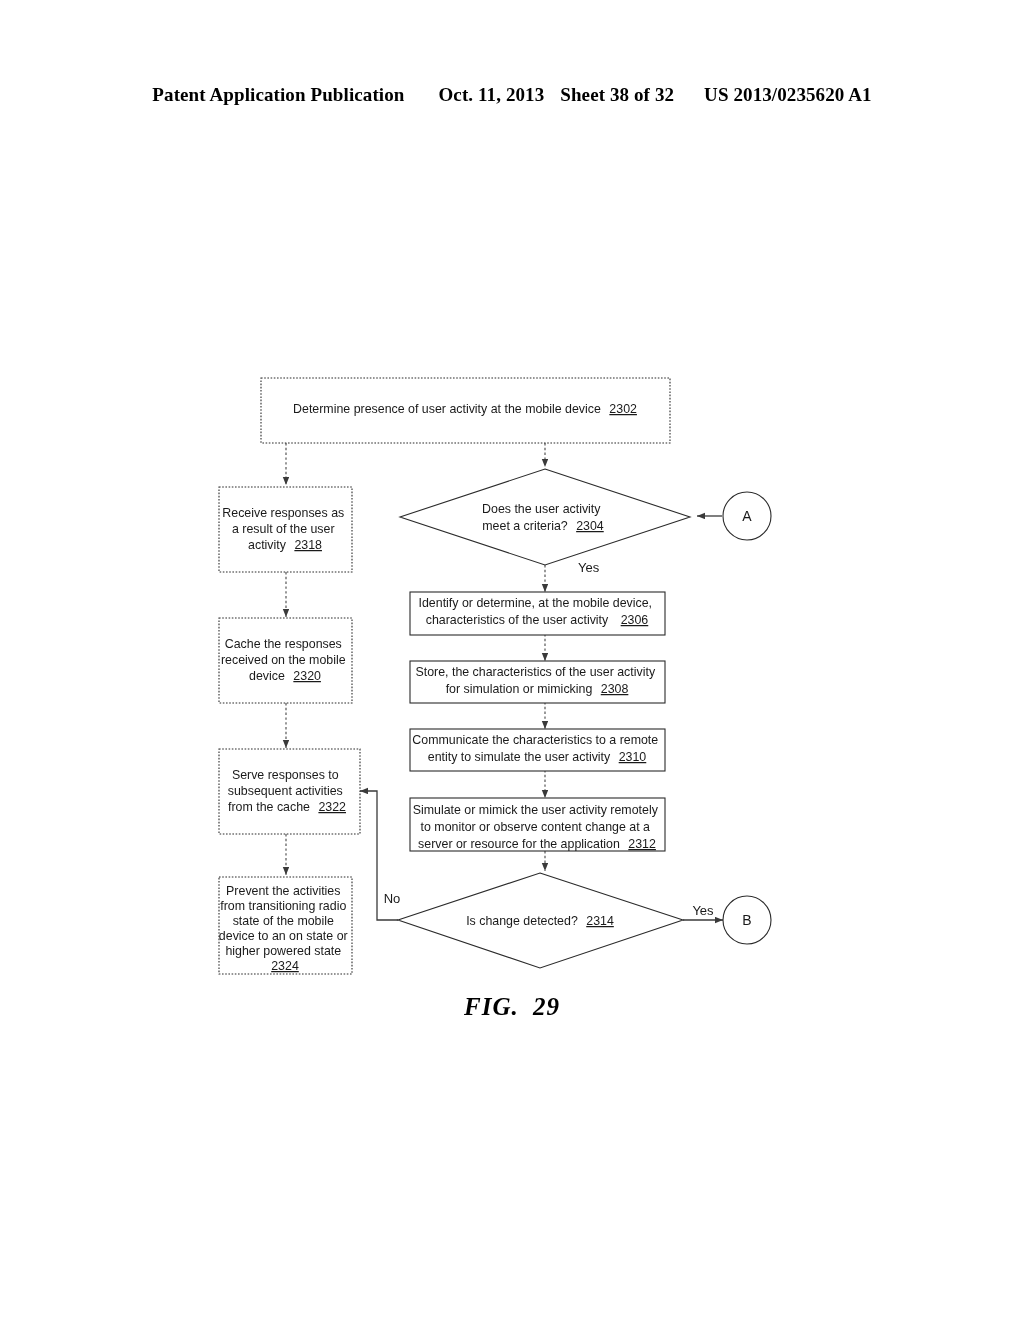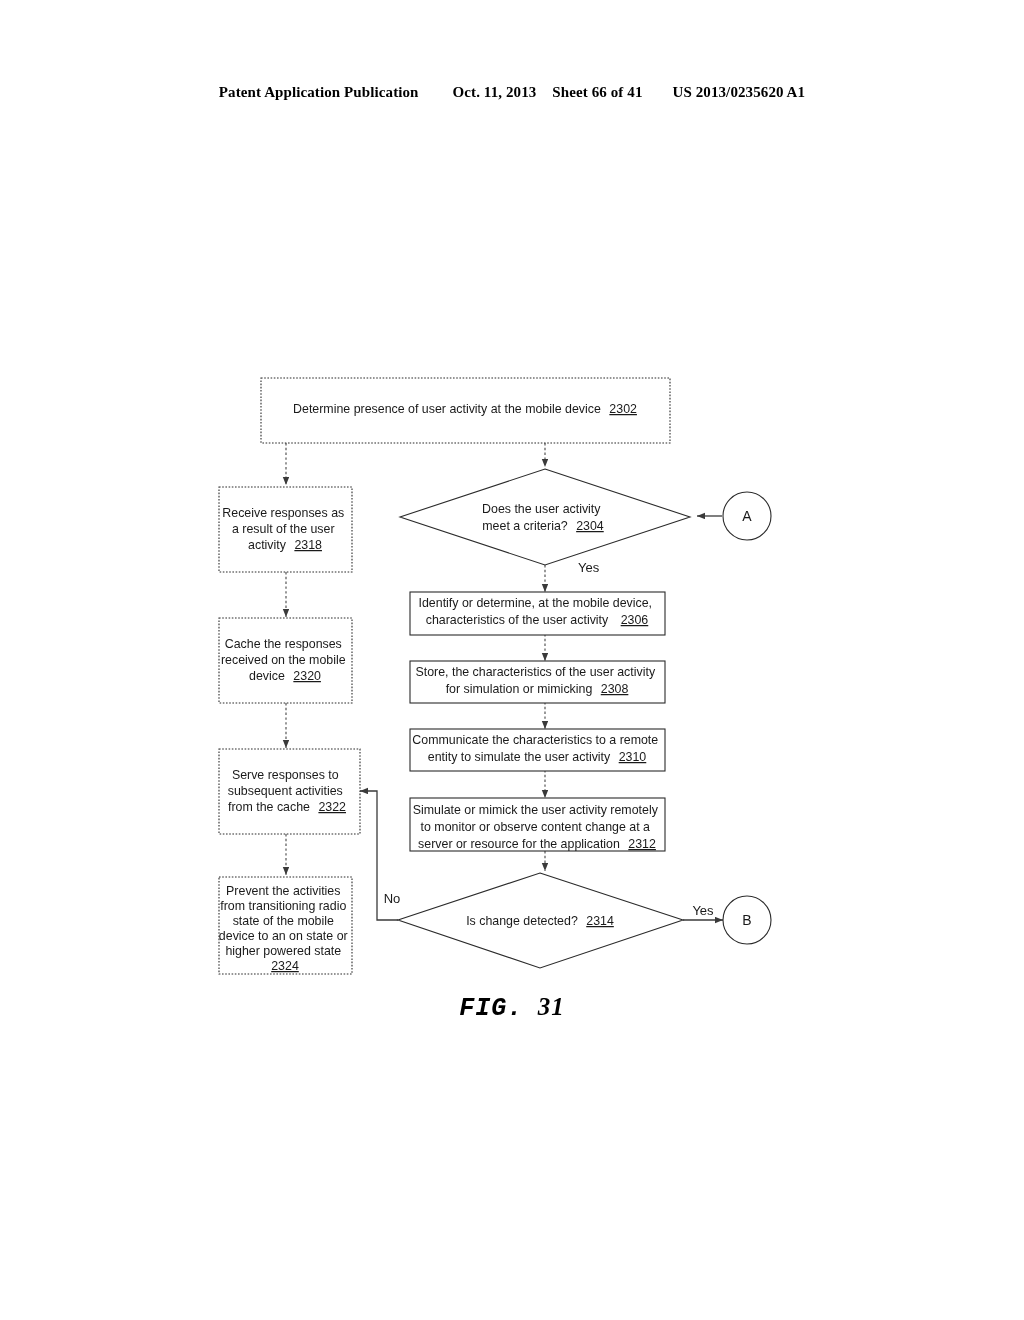--- a/index.html
+++ b/index.html
@@ -24,21 +24,21 @@
   .pat-header {
     position: absolute;
     top: 84px;
     left: 0;
     width: 1024px;
     display: flex;
     justify-content: center;
     align-items: baseline;
     font-family: "Liberation Serif", serif;
     font-weight: bold;
-    font-size: 15px;
+    font-size: 19px;
     letter-spacing: 0.1px;
     white-space: nowrap;
   }
   .pat-header .seg { display: inline-block; }
   .pat-header .gap-lg { width: 34px; display: inline-block; }
   .pat-header .gap-md { width: 16px; display: inline-block; }
   .pat-header .gap-xl { width: 30px; display: inline-block; }
 
   
   .fig-caption {
@@ -46,21 +46,21 @@
     left: 0;
     top: 993px;
     width: 1024px;
     text-align: center;
     font-family: "Liberation Serif", serif;
     font-style: italic;
     font-weight: bold;
     font-size: 25px;
     letter-spacing: 1px;
   }
-  .fig-caption .figlabel { margin-right: 7px; font-family: Liberation Mono, monospace; }
+  .fig-caption .figlabel { margin-right: 7px; }
 
   
   #flow {
     position: absolute;
     left: 0;
     top: 0;
     width: 1024px;
     height: 1320px;
   }
   .node-text {
@@ -122,21 +122,21 @@
 </head>
 <body>
 
 <div class="page">
 
   <div class="pat-header">
     <span class="seg">Patent Application Publication</span>
     <span class="gap-lg"></span>
     <span class="seg">Oct. 11, 2013</span>
     <span class="gap-md"></span>
-    <span class="seg">Sheet 66 of 41</span>
+    <span class="seg">Sheet 38 of 32</span>
     <span class="gap-xl"></span>
     <span class="seg">US 2013/0235620 A1</span>
   </div>
 
   <svg id="flow" viewBox="0 0 1024 1320">
     <defs>
       <marker id="arrowSolid" markerWidth="9" markerHeight="9" refX="8" refY="3.2" orient="auto" markerUnits="userSpaceOnUse">
         <path d="M0,0 L8,3.2 L0,6.4 z" fill="#3a3a3a"></path>
       </marker>
       <marker id="arrowDashed" markerWidth="9" markerHeight="9" refX="8" refY="3.2" orient="auto" markerUnits="userSpaceOnUse">
@@ -301,16 +301,16 @@
     <text class="edge-label" x="703" y="915" text-anchor="middle">Yes</text>
 
     <g>
       <circle class="circle-conn" cx="747" cy="920" r="24"></circle>
       <text class="conn-letter" x="747" y="925" text-anchor="middle">B</text>
     </g>
   </svg>
 
   <div class="fig-caption">
     <span class="figlabel">FIG.</span>
-    <span>31</span>
+    <span>29</span>
   </div>
 
 </div>
 
 </body></html>

